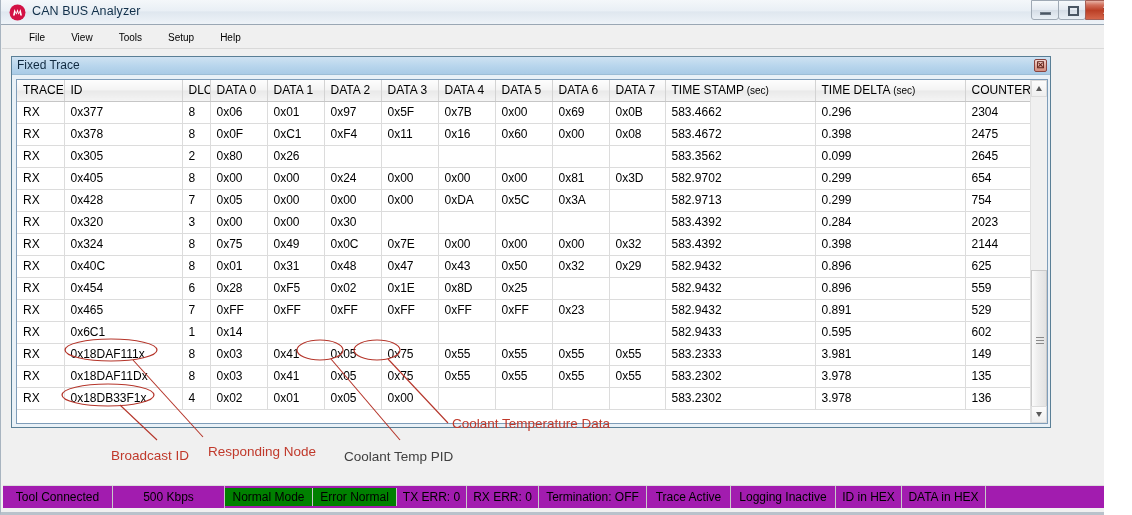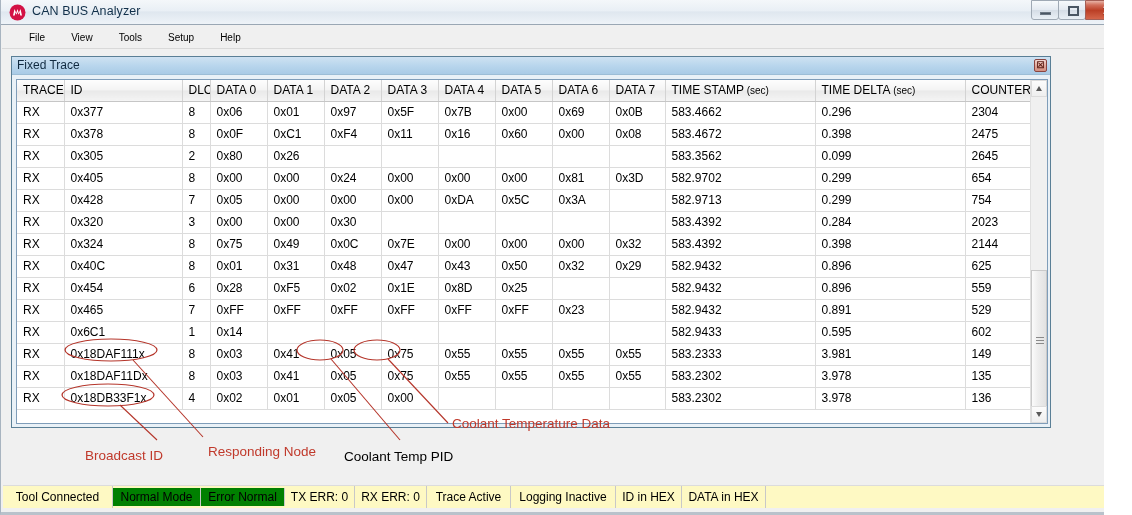--- a/index.html
+++ b/index.html
@@ -262,21 +262,21 @@
     font-size: 13.5px;
     white-space: nowrap;
   }
 
   
   .statusbar {
     position: absolute;
     left: 2px; bottom: 4px;
     width: 1125px;
     height: 23px;
-    background: #fef9c3;
+    background: #a21caf;
     border-top: 1px solid #dcdcdc;
     display: flex;
     align-items: stretch;
     box-sizing: border-box;
   }
   .sb-cell {
     display: flex;
     align-items: center;
     justify-content: center;
     font-size: 12px;
@@ -615,24 +615,26 @@
           </div>
           <div class="vs-btn down">
             <span class="arrow-down"></span>
           </div>
         </div>
       </div>
     </div>
 
     <div class="statusbar" id="statusbar">
         <div class="sb-cell" style="width: 110px; flex: 0 0 110px;">Tool Connected</div>
+        <div class="sb-cell" style="width: 112px; flex: 0 0 112px;">500 Kbps</div>
         <div class="sb-cell green" style="width: 88px; flex: 0 0 88px; background: rgb(0, 128, 0);">Normal Mode</div>
         <div class="sb-cell green" style="width: 84px; flex: 0 0 84px; background: rgb(0, 128, 0);">Error Normal</div>
         <div class="sb-cell" style="width: 70px; flex: 0 0 70px;">TX ERR: 0</div>
         <div class="sb-cell" style="width: 72px; flex: 0 0 72px;">RX ERR: 0</div>
+        <div class="sb-cell" style="width: 108px; flex: 0 0 108px;">Termination: OFF</div>
         <div class="sb-cell" style="width: 84px; flex: 0 0 84px;">Trace Active</div>
         <div class="sb-cell" style="width: 105px; flex: 0 0 105px;">Logging Inactive</div>
         <div class="sb-cell" style="width: 66px; flex: 0 0 66px;">ID in HEX</div>
         <div class="sb-cell" style="width: 84px; flex: 0 0 84px;">DATA in HEX</div>
         <div class="sb-pad"></div>
       </div>
   </div>
 
   <svg class="anno-layer" viewBox="0 0 1132 515">
     <g fill="none" stroke="#b5352a" stroke-width="1.2">
@@ -647,18 +649,18 @@
     </g>
     <g stroke="#b5352a" stroke-width="1.1" fill="none">
       <line x1="120" y1="405" x2="157" y2="440"></line>
       <line x1="133" y1="360" x2="203" y2="437"></line>
       <line x1="331" y1="359" x2="400" y2="440"></line>
       <line x1="388" y1="359" x2="448" y2="423"></line>
     </g>
   </svg>
 
   <div class="anno-layer" id="anno-labels">
-      <div class="anno-label" style="left: 85px; top: 448px; color: rgb(192, 57, 43);">Broadcast ID</div>
+      <div class="anno-label" style="left: 111px; top: 448px; color: rgb(192, 57, 43);">Broadcast ID</div>
       <div class="anno-label" style="left: 208px; top: 444px; color: rgb(192, 57, 43);">Responding Node</div>
-      <div class="anno-label" style="left: 344px; top: 449px; color: #000000;">Coolant Temp PID</div>
+      <div class="anno-label" style="left: 344px; top: 449px; color: #404040;">Coolant Temp PID</div>
       <div class="anno-label" style="left: 452px; top: 416px; color: rgb(192, 57, 43);">Coolant Temperature Data</div>
     </div>
 </div>
 
 </body></html>

